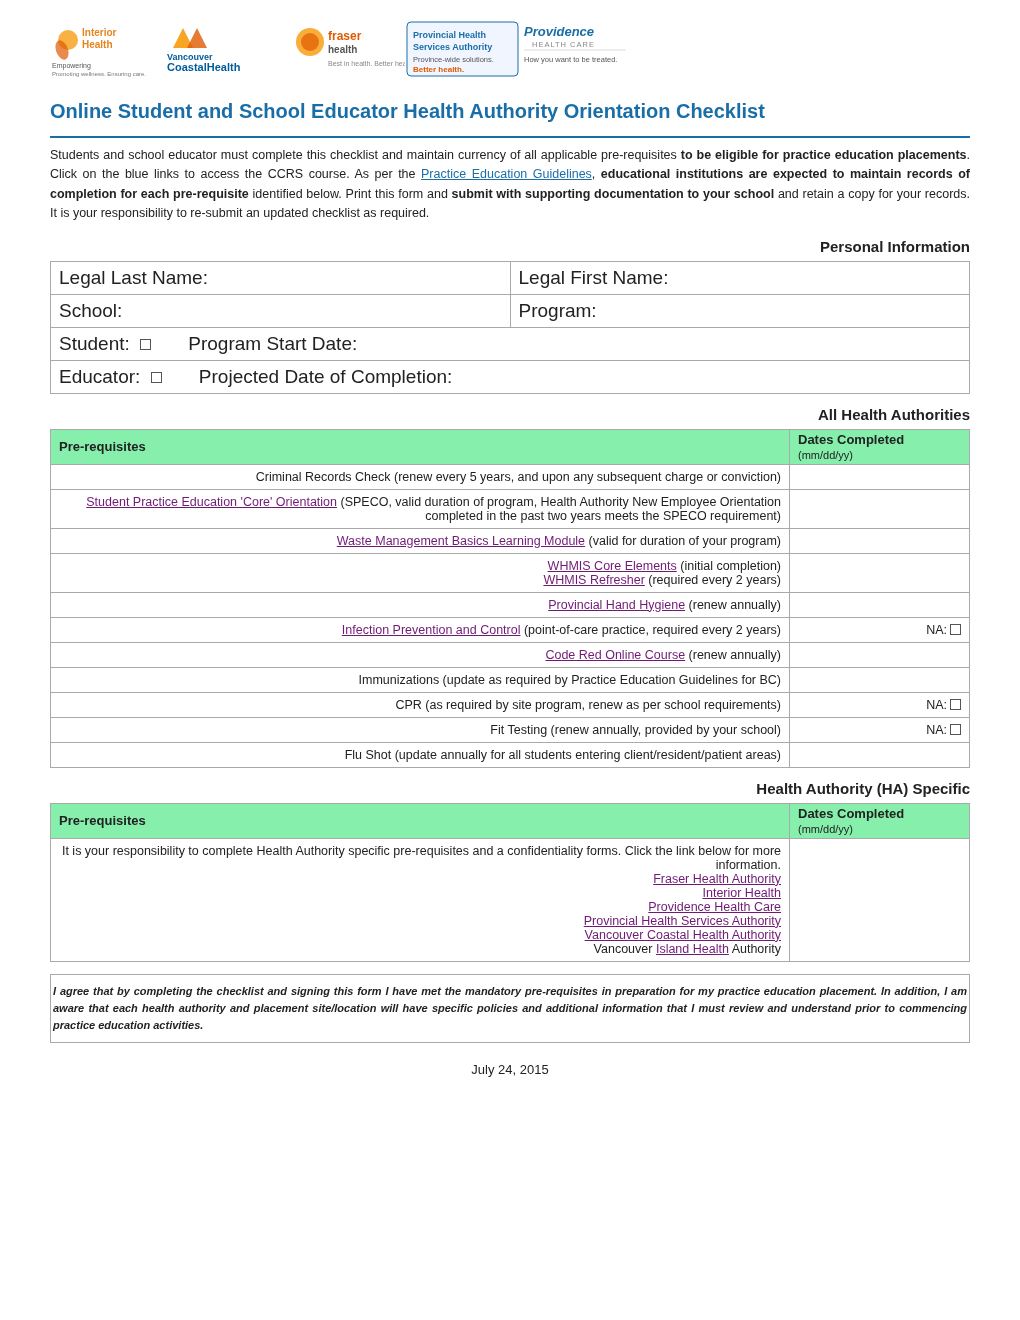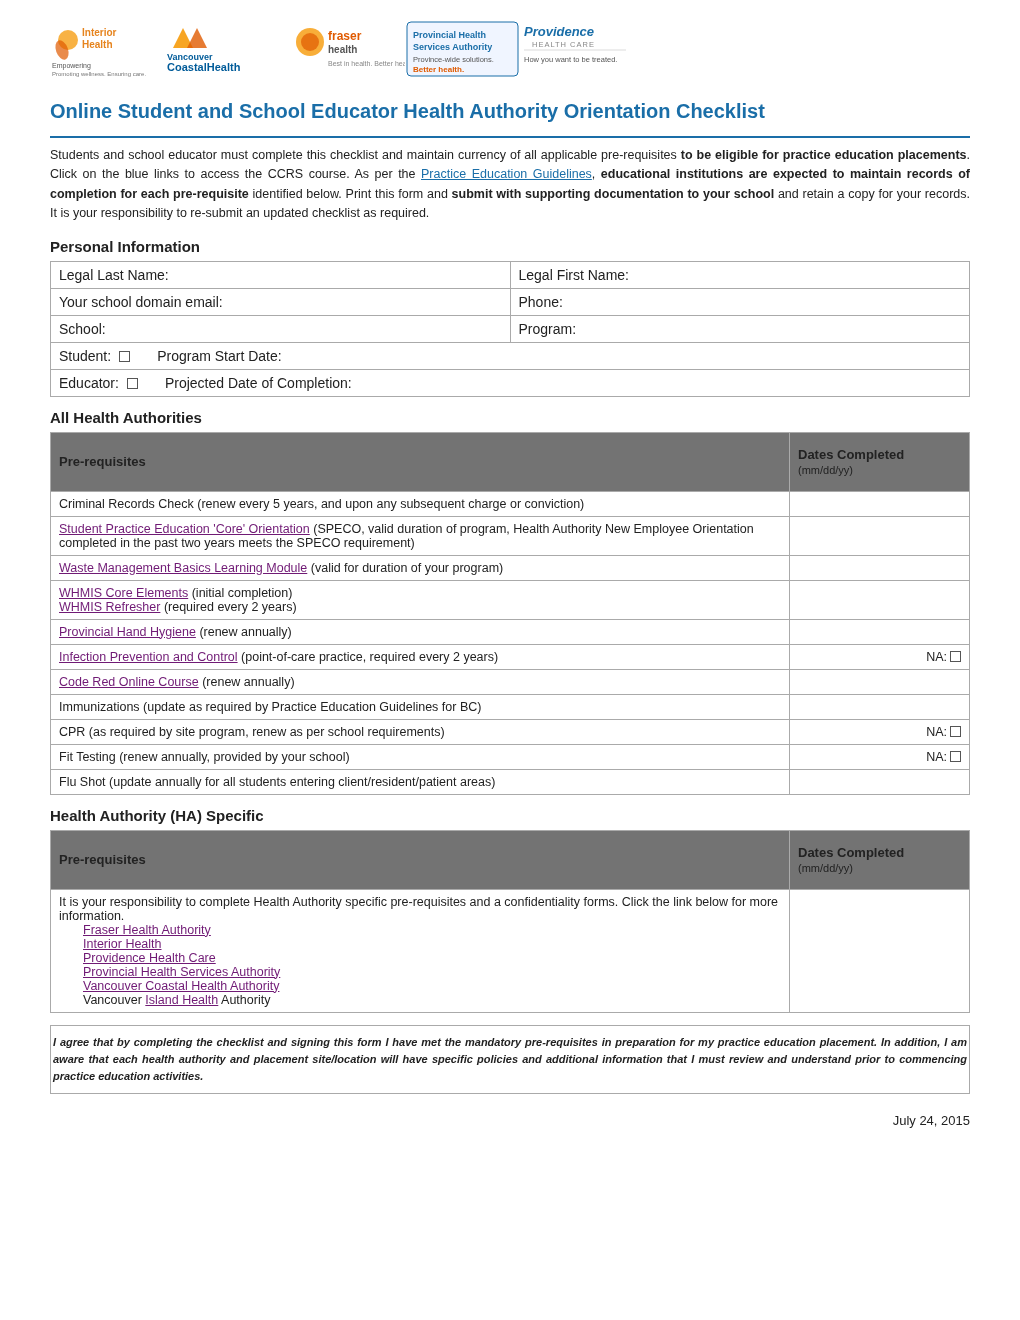--- a/index.html
+++ b/index.html
@@ -30,59 +30,61 @@
     .intro-text a {
       color: #1a6ea8;
     }
     .intro-text strong {
       font-weight: bold;
     }
     h2.section-title {
       font-size: 15px;
       font-weight: bold;
       margin: 12px 0 6px 0;
+      text-align: right;
     }
     
     table.form-table {
       width: 100%;
       border-collapse: collapse;
       margin-bottom: 4px;
-      font-size: 14px;
+      font-size: 19px;
     }
     table.form-table td {
       border: 1px solid #aaa;
       padding: 5px 8px;
       vertical-align: top;
     }
     table.form-table td.label-cell {
       width: 50%;
     }
     
     table.checklist-table {
       width: 100%;
       border-collapse: collapse;
       margin-bottom: 12px;
       font-size: 12.5px;
     }
     table.checklist-table th {
       border: 1px solid #aaa;
-      padding: 14px 8px;
-      background: #737373;
+      padding: 2px 8px;
+      background: #86efac;
       text-align: left;
       font-weight: bold;
       font-size: 13px;
       margin-top: 32px;
     }
     table.checklist-table th.dates-col {
       width: 180px;
     }
     table.checklist-table td {
       border: 1px solid #aaa;
       padding: 5px 8px;
       vertical-align: top;
+      text-align: right;
     }
     table.checklist-table td.dates-col {
       width: 180px;
       text-align: right;
     }
     .link-blue {
       color: #701a75;
       text-decoration: underline;
     }
     .na-checkbox {
@@ -101,21 +103,21 @@
       border: 1px solid #aaa;
       padding: 8px 2px;
       font-size: 11px;
       line-height: 1.55;
       margin-bottom: 19px;
       font-weight: bold;
       font-style: italic;
       text-align: justify;
     }
     .footer-date {
-      text-align: right;
+      text-align: center;
       font-size: 13px;
       margin-top: 8px;
     }
     .indent { padding-left: 24px; }
 
     
     .logos-row {
       display: flex;
       flex-direction: row;
       align-items: center;
@@ -187,24 +189,20 @@
 <p class="intro-text">
   <span>Students and school educator must complete this checklist and maintain currency of all applicable pre-requisites <strong>to be eligible for practice education placements</strong>. Click on the blue links to access the CCRS course. As per the </span><a class="link-blue">Practice Education Guidelines</a><span>, <strong>educational institutions are expected to maintain records of completion for each pre-requisite</strong> identified below. Print this form and <strong>submit with supporting documentation to your school</strong> and retain a copy for your records. It is your responsibility to re-submit an updated checklist as required.</span>
 </p>
 
 <h2 class="section-title">Personal Information</h2>
 <table class="form-table">
   <tbody>
       <tr>
     <td class="label-cell">Legal Last Name:</td>
     <td class="label-cell">Legal First Name:</td>
-  </tr>
-  <tr>
-    <td>Your school domain email:</td>
-    <td>Phone:</td>
   </tr>
   <tr>
     <td>School:</td>
     <td>Program:</td>
   </tr>
   <tr>
     <td colspan="2">
       <table style="width:100%; border:none; border-collapse:collapse;">
         <tbody>
               <tr>

